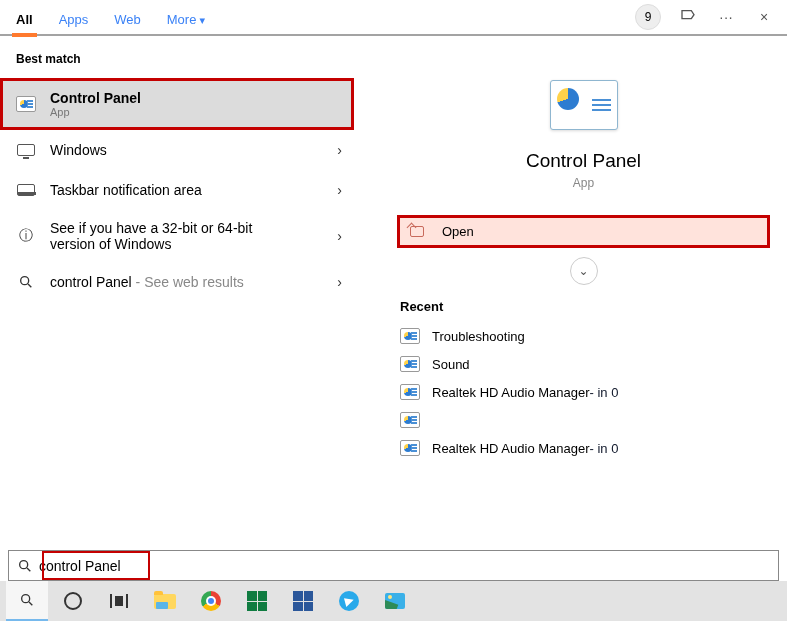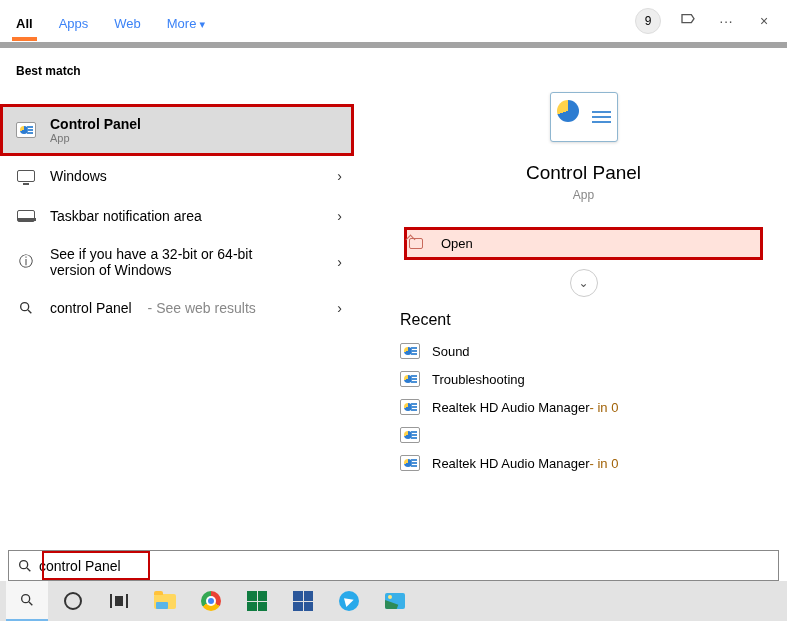--- a/index.html
+++ b/index.html
@@ -1,39 +1,39 @@
 <!DOCTYPE html>
 <html><head>
 <meta charset="utf-8">
 <style>
   * { box-sizing: border-box; margin: 0; padding: 0; font-family: "Segoe UI", Arial, sans-serif; }
   body { width: 787px; height: 621px; background: #fff; position: relative; overflow: hidden; }
 
   
-  .top-bar { display: flex; align-items: center; height: 48px; border-bottom: 6px solid #a3a3a3; padding: 0 12px; }
+  .top-bar { display: flex; align-items: center; height: 36px; border-bottom: 2px solid #a3a3a3; padding: 0 12px; }
   .tabs { display: flex; gap: 18px; align-items: center; height: 100%; }
   .tab { font-size: 13px; color: #3b82f6; cursor: pointer; padding: 14px 4px 10px; }
   .tab.active { color: #000; font-weight: 600; border-bottom: 4px solid #ff7a2e; padding-bottom: 6px; }
   .tab .chev { margin-left: 3px; font-size: 11px; }
   .top-right { margin-left: auto; display: flex; align-items: center; gap: 16px; }
   .badge-circle { width: 26px; height: 26px; border-radius: 50%; background: #eee; border:1px solid #ddd; display:flex; align-items:center; justify-content:center; font-size:12px; }
   .pin-icon, .dots-icon, .close-icon { width:22px; text-align:center; font-size:14px; color:#555; cursor:pointer; }
 
   
   .main { display: flex; height: 497px; }
   .left { width: 354px; padding: 12px 0 0 0; overflow: hidden; }
   .right { flex: 1; padding: 14px 10px 0 36px; }
 
-  .section-title { font-size: 12px; font-weight: 700; padding: 4px 16px 26px; }
+  .section-title { font-size: 12px; font-weight: 700; padding: 4px 16px 12px; }
 
   .item { display:flex; align-items:center; padding: 10px 12px 10px 16px; cursor:pointer; position:relative; }
   .item .arrow { margin-left:auto; color:#333; font-size:14px; }
   .item .ico { width:20px; height:20px; margin-right:14px; display:flex; align-items:center; justify-content:center; font-size:14px; color:#333; flex-shrink:0; }
   .item-text { font-size:14px; color:#000; }
-  .item-sub { color:#888;margin-left:12px; }
+  .item-sub { color:#888; }
   .item-sub-small { font-size:11px; color:#777; }
   .big-item { padding-top:12px; padding-bottom:12px; }
   .big-item .item-text { font-weight:600; }
   .hl { background:#dcdcdc; outline:3px solid #c40000; outline-offset:-3px; }
 
   .cp-mini { width:20px; height:16px; border:1.5px solid #999; border-radius:2px; background:#fff; position:relative; flex-shrink:0; }
   .cp-mini::after { content:""; position:absolute; right:2px; top:3px; width:6px; height:1.5px; background:#4a90d6; box-shadow:0 3px 0 #4a90d6, 0 6px 0 #4a90d6; }
   .cp-mini::before { content:""; position:absolute; left:3px; top:3px; width:8px; height:8px; border-radius:50%; background: conic-gradient(#2d7cd1 0 70%, #ffd24a 70% 100%); }
 
   .monitor-ico { width:18px; height:12px; border:1.5px solid #555; border-radius:2px; position:relative; }
@@ -42,32 +42,32 @@
   .taskbar-ico::after { content:""; position:absolute; left:0; bottom:0; width:18px; height:3px; background:#555; }
 
   
   .preview-card { width:68px; height:50px; margin: 30px auto 0; border:1px solid #8fb6d0; border-radius:3px; background:#fff; padding:6px; display:flex; flex-direction:column; justify-content:space-around; box-shadow: 0 1px 3px rgba(0,0,0,0.15); }
   .preview-lines { height:2px; background:#4a90d6; width:70%; margin-left:auto; }
   .preview-pie { width:22px; height:22px; border-radius:50%; background: conic-gradient(#2d7cd1 0 70%, #ffd24a 70% 100%); margin-top:-12px; }
   .preview-row { display:flex; align-items:center; }
   .preview-title { text-align:center; font-size:19px; margin-top:20px; }
   .preview-sub { text-align:center; font-size:12px; color:#888; margin-top:4px; }
 
-  .right-item { display:flex; align-items:center; padding:8px 4px; margin:2px 15px; font-size:13px; cursor:pointer; }
+  .right-item { display:flex; align-items:center; padding:8px 12px; margin:2px 8px; font-size:13px; cursor:pointer; }
   .right-item .ico { width:18px; margin-right:14px; }
   .open-item { outline:3px solid #c40000; outline-offset:-2px; background:#ffe3dc; margin-top:26px; }
   .open-ico { width:14px; height:11px; border:1.5px solid #c86a5c; border-radius:2px; position:relative; }
   .open-ico::before { content:""; position:absolute; left:-3px; top:-3px; width:6px; height:6px; border-left:1.5px solid #c86a5c; border-top:1.5px solid #c86a5c; transform:rotate(45deg); }
 
   .expand-circle { width:28px; height:28px; border-radius:50%; border:1px solid #ccc; display:flex; align-items:center; justify-content:center; margin:10px auto 10px; font-size:12px; color:#555; cursor:pointer; }
 
-  .recent-title { font-size:16px; font-weight:400; padding:4px 10px 8px; }
+  .recent-title { font-size:13px; font-weight:700; padding:4px 10px 8px; }
   .recent-item { display:flex; align-items:center; padding:6px 10px; font-size:13px; cursor:pointer; }
   .recent-item .cp-mini { margin-right:12px; }
-  .muted { color:#a16207; }
+  .muted { color:#0f172a; }
 
   
   .search-row { position:absolute; bottom:40px; left:8px; right:8px; height:31px; border:1px solid #888; background:#fff; display:flex; align-items:center; padding:0 8px; }
   .search-row .mag { width:16px; height:16px; margin-right:6px; }
   .search-text { font-size:14px; }
   .search-hl { position:absolute; border:2px solid #c40000; left:33px; top:0; bottom:0; width:108px; pointer-events:none; }
 
   
   .taskbar { position:absolute; bottom:0; left:0; right:0; height:40px; background:#e3e3e3; display:flex; align-items:center; padding:0 6px; gap:4px; }
   .tb-btn { width:42px; height:40px; display:flex; align-items:center; justify-content:center; cursor:pointer; }
@@ -179,26 +179,26 @@
         </div>
       <span>Open</span>
     </div>
 
     <div class="expand-circle">⌄</div>
 
     <div class="recent-title">Recent</div>
     <div>
       <div class="recent-item">
           <div class="cp-mini"></div>
+          <span>Troubleshooting</span>
+          <span class="muted"></span>
+        </div>
+      <div class="recent-item">
+          <div class="cp-mini"></div>
           <span>Sound</span>
-          <span class="muted"></span>
-        </div>
-      <div class="recent-item">
-          <div class="cp-mini"></div>
-          <span>Troubleshooting</span>
           <span class="muted"></span>
         </div>
       <div class="recent-item">
           <div class="cp-mini"></div>
           <span>Realtek HD Audio Manager</span>
           <span class="muted"> - in 0</span>
         </div>
       <div class="recent-item">
           <div class="cp-mini"></div>
           <span class="muted"></span>

